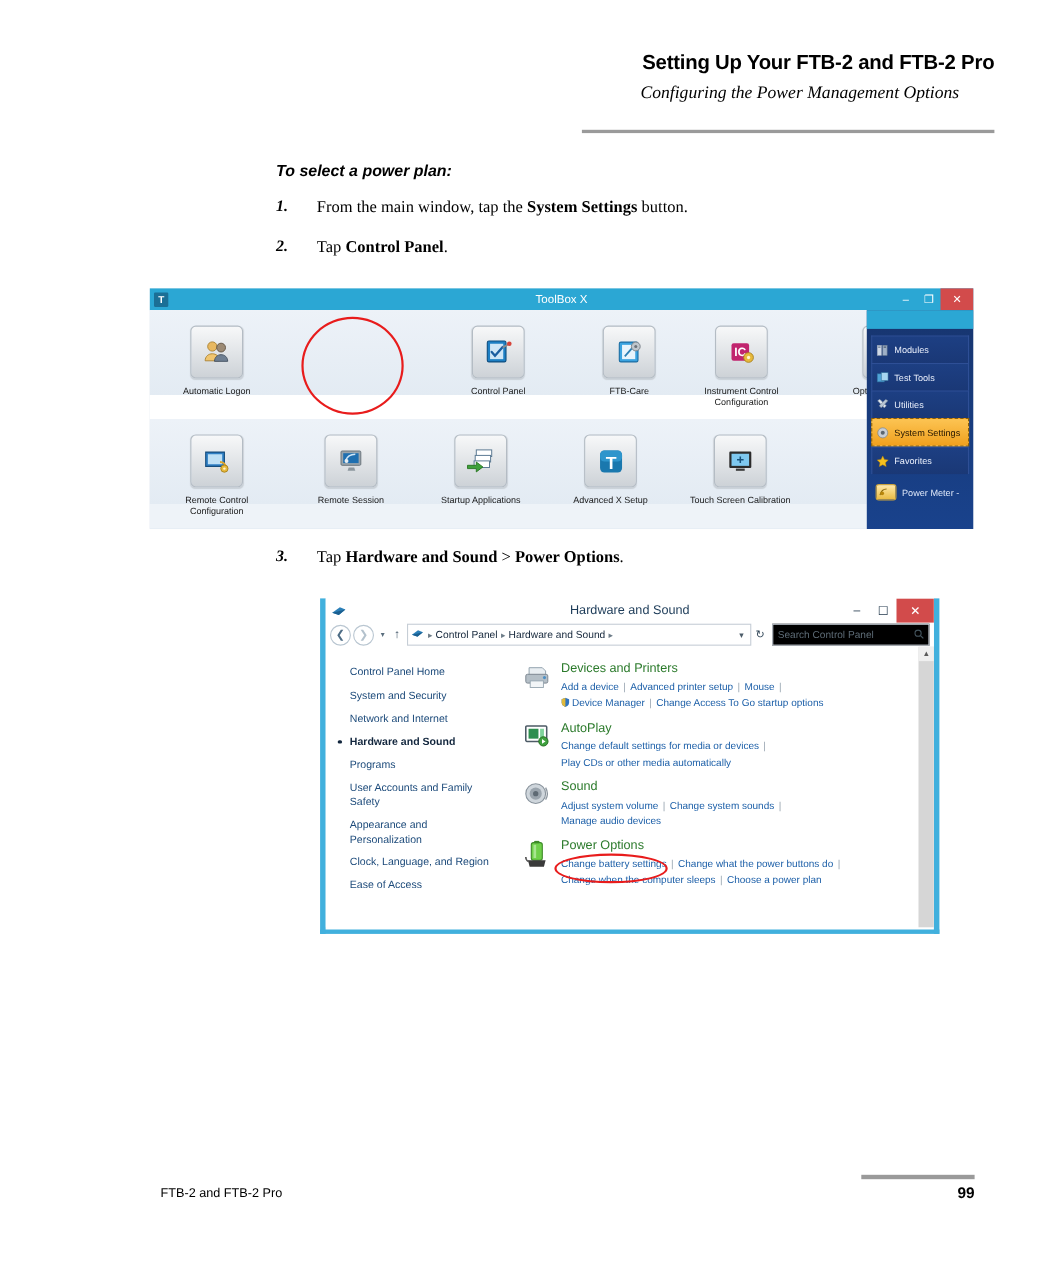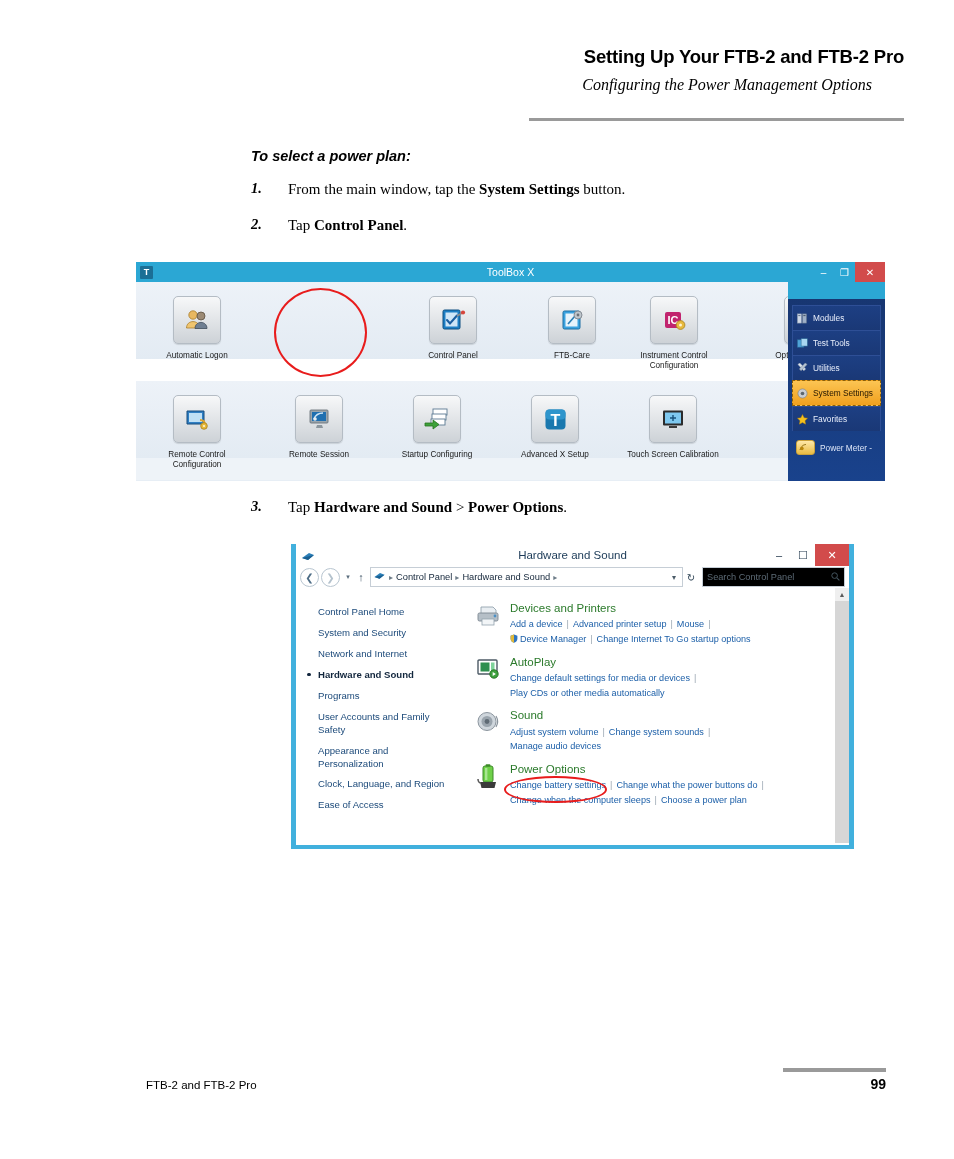--- a/index.html
+++ b/index.html
@@ -351,21 +351,21 @@
 
       <div class="tbx-cell" style="left:236px;top:113px;">
         <div class="tbx-iconbox">
           <svg width="26" height="24" viewBox="0 0 26 24">
             <rect x="9" y="2" width="14" height="6" fill="#fff" stroke="#5c7a93" stroke-width="0.9"></rect>
             <rect x="8" y="7" width="14" height="6" fill="#fff" stroke="#5c7a93" stroke-width="0.9"></rect>
             <rect x="7" y="12" width="14" height="6" fill="#fff" stroke="#5c7a93" stroke-width="0.9"></rect>
             <path d="M1 16h8v-3l6 4.5L9 22v-3H1z" fill="#3ea13a" stroke="#26731f" stroke-width="0.8"></path>
           </svg>
         </div>
-        <div class="tbx-label">Startup Configuring</div>
+        <div class="tbx-label">Startup Applications</div>
       </div>
 
       <div class="tbx-cell" style="left:354px;top:113px;">
         <div class="tbx-iconbox">
           <svg width="25" height="25" viewBox="0 0 25 25">
             <rect x="2.5" y="2.5" width="20" height="20" rx="4" fill="#1a78ae"></rect>
             <rect x="2.5" y="2.5" width="20" height="10" rx="4" fill="#2e95cc"></rect>
             <text x="12.5" y="19" font-family="Liberation Sans, sans-serif" font-size="16" font-weight="bold" fill="#ffffff" text-anchor="middle">T</text>
           </svg>
         </div>
@@ -530,21 +530,21 @@
         <div class="cp-links">
           <div>
             <span>Add a device</span><span class="sep">|</span><span>Advanced printer setup</span><span class="sep">|</span><span>Mouse</span><span class="sep">|</span>
           </div>
           <div>
             <span class="shield">
               <svg width="8" height="9" viewBox="0 0 8 9">
                   <path d="M4 0.4l3.4 1.3v3c0 2.2-1.8 3.6-3.4 4-1.6-.4-3.4-1.8-3.4-4v-3z" fill="#2f74c0"></path>
                   <path d="M4 0.4v8.3c-1.6-.4-3.4-1.8-3.4-4v-3z" fill="#e0b93b"></path>
                 </svg>
-            </span><span>Device Manager</span><span class="sep">|</span><span>Change Internet To Go startup options</span>
+            </span><span>Device Manager</span><span class="sep">|</span><span>Change Access To Go startup options</span>
           </div>
         </div>
       </div>
 
       <div class="cp-section">
         <span class="cp-secicon">
           <svg width="26" height="24" viewBox="0 0 26 24">
             <rect x="2" y="3" width="19" height="14" rx="1" fill="#ffffff" stroke="#4d5b66" stroke-width="1.4"></rect>
             <rect x="4.5" y="5.5" width="9" height="9" fill="#2e8f4f"></rect>
             <rect x="15" y="5.5" width="3.5" height="9" fill="#7fd39b"></rect>

